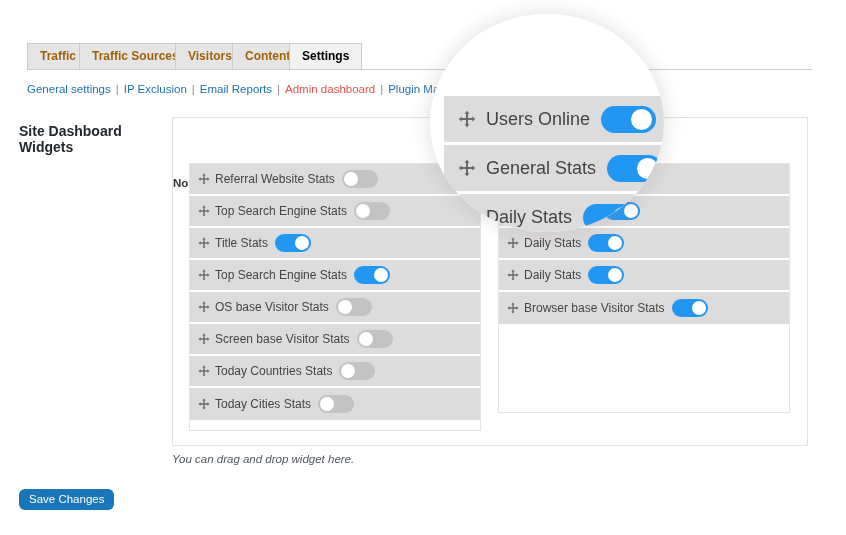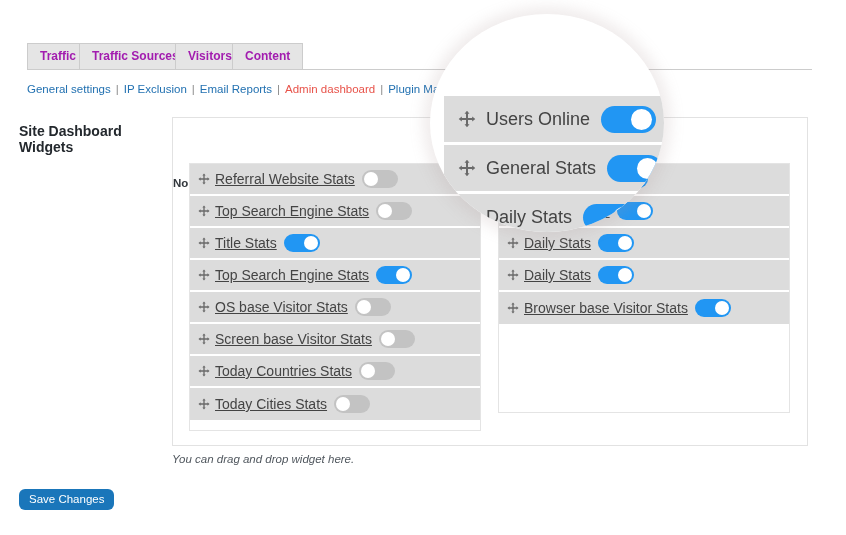--- a/index.html
+++ b/index.html
@@ -31,21 +31,21 @@
     position: absolute;
     bottom: 0;
     height: 26px;
     line-height: 25px;
     padding: 0 12px;
     background: #e5e5e5;
     border: 1px solid #ccc;
     border-bottom: none;
     font-size: 12px;
     font-weight: bold;
-    color: #a21caf;
+    color: #a16207;
     box-sizing: border-box;
     white-space: nowrap;
     cursor: pointer;
   }
   .tab.active {
     background: #f1f1f1;
     color: #000;
   }
 
   
@@ -138,25 +138,24 @@
   .move-icon {
     width: 12px;
     height: 12px;
     margin-right: 5px;
     flex: 0 0 auto;
     display: block;
     color: #6a6a6a;
   }
 
   .row-label {
-    font-size: 14px;
+    font-size: 12px;
     color: #444;
     margin-right: 7px;
     white-space: nowrap;
-    text-decoration: underline;
   }
 
   
   .switch {
     position: relative;
     width: 36px;
     height: 18px;
     border-radius: 9px;
     background: #c3c3c3;
     flex: 0 0 auto;
@@ -260,20 +259,21 @@
   }
 </style>
 </head>
 <body>
 
 <div id="tab-bar">
     <div class="tab" style="left: 0px;">Traffic</div>
     <div class="tab" style="left: 52px;">Traffic Sources</div>
     <div class="tab" style="left: 148px;">Visitors</div>
     <div class="tab" style="left: 205px;">Content</div>
+    <div class="tab active" style="left: 262px;">Settings</div>
   </div>
 
 <div id="sublinks"><a class="">General settings</a><span class="sep">|</span><a class="">IP Exclusion</a><span class="sep">|</span><a class="">Email Reports</a><span class="sep">|</span><a class="current">Admin dashboard</a><span class="sep">|</span><a class="">Plugin Main Page (statistics</a></div>
 
 <div id="section-label">Site Dashboard Widgets</div>
 
 <div id="widgets-panel">
   <div class="col-title" id="col-title-normal">Normal</div>
   <div class="widget-list" id="list-left">
       <div class="widget-row">

